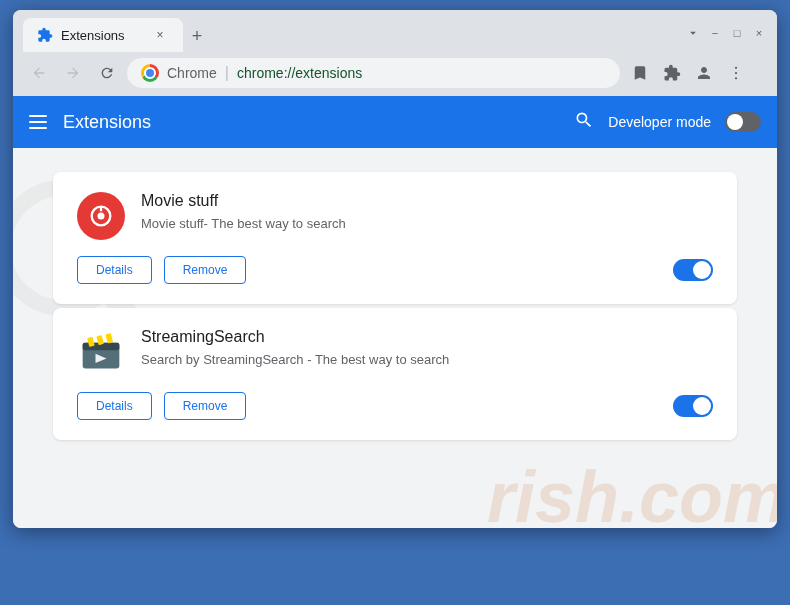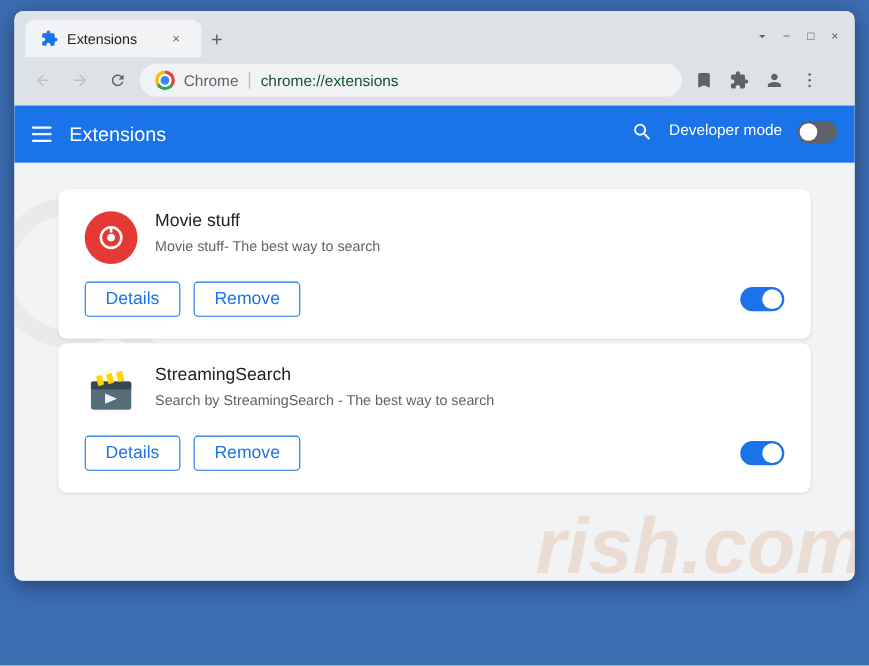--- a/index.html
+++ b/index.html
@@ -155,21 +155,21 @@
     }
 
     .ext-title {
       color: white;
       font-size: 18px;
       font-weight: 400;
     }
 
     .ext-header-right {
       display: flex;
-      align-items: flex-start;
+      align-items: center;
       gap: 14px;
     }
 
     .dev-mode-label {
       color: white;
       font-size: 14px;
     }
 
     .toggle {
       width: 36px; height: 20px;
@@ -266,21 +266,21 @@
       align-items: center;
       gap: 12px;
     }
 
     .ext-btn {
       padding: 6px 18px;
       border: 1.5px solid #1a73e8;
       border-radius: 4px;
       background: white;
       color: #1a73e8;
-      font-size: 16px;
+      font-size: 12px;
       cursor: pointer;
       font-weight: 500;
     }
 
     .ext-toggle {
       width: 40px; height: 22px;
       border-radius: 11px;
       background: #1a73e8;
       position: relative;
       cursor: pointer;

